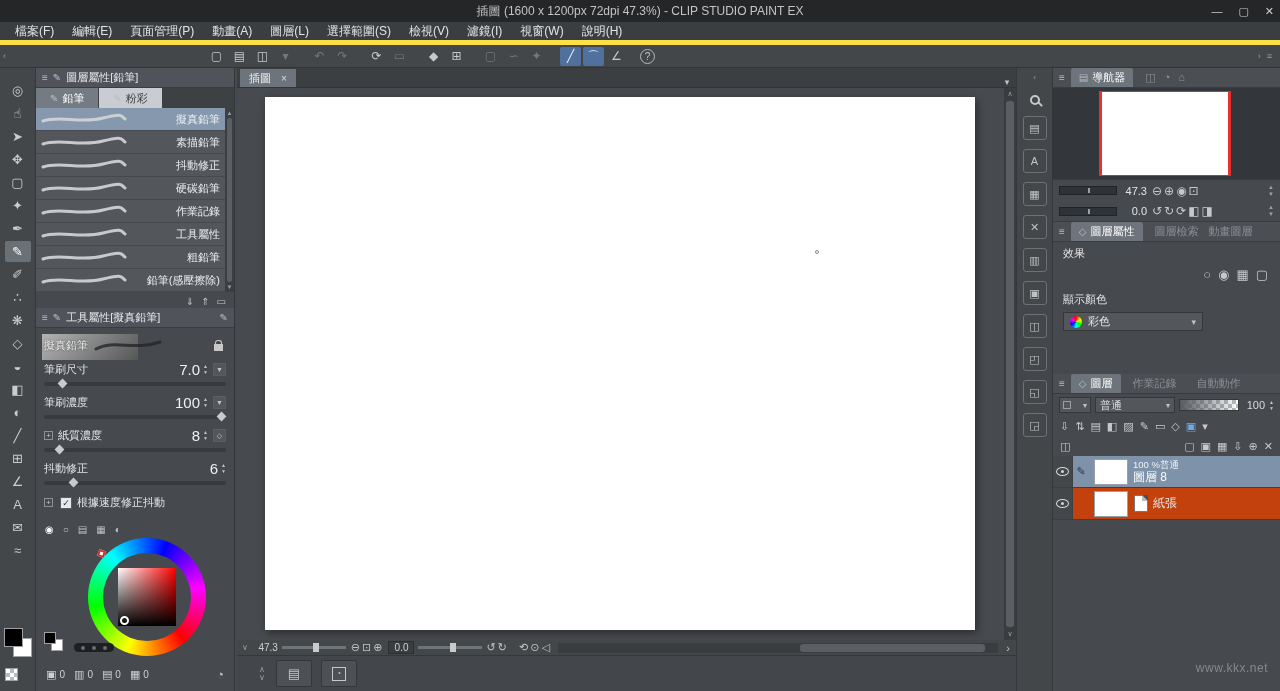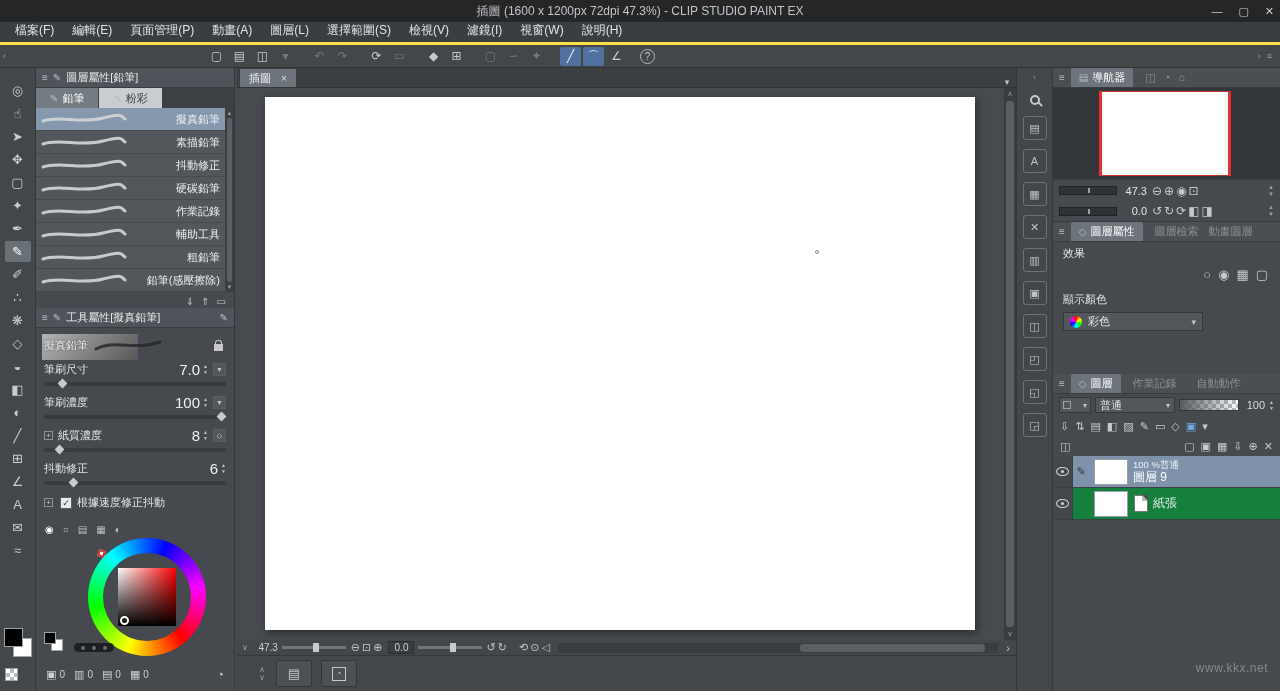--- a/index.html
+++ b/index.html
@@ -5,21 +5,21 @@
   *{margin:0;padding:0;box-sizing:border-box;user-select:none;cursor:default}
   html,body{background:#222;}
   .window{position:relative;width:1280px;height:691px;background:#46494d;
     font-family:"Liberation Sans","DejaVu Sans",sans-serif;color:#d9dadc;font-size:12px;overflow:hidden}
 
   
   .titlebar{position:absolute;top:0;left:0;right:0;height:22px;background:#252628;
     display:flex;align-items:center;justify-content:center;font-size:12px;color:#c2c4c6}
   .wbtns{position:absolute;right:6px;top:0;height:22px;display:flex;align-items:center;gap:16px;font-size:11px;color:#cfcfcf}
   .menubar{position:absolute;top:22px;left:0;right:0;height:23px;background:#3b3e41;
-    display:flex;align-items:flex-end;padding:0 6px;border-bottom:3px solid #fde047}
+    display:flex;align-items:center;padding:0 6px;border-bottom:5px solid #fde047}
   .menu-item{padding:3px 9px;color:#e2e3e5}
   .toolbar{position:absolute;top:45px;left:0;right:0;height:23px;background:#44474a;
     border-bottom:1px solid #323538;display:flex;align-items:center}
   .tb-chev{font-size:9px;color:#9a9ea2;padding:0 3px}
   .tb-spacer{width:196px}
   .tbicons{display:flex;align-items:center}
   .tbi{width:21px;height:19px;display:flex;align-items:center;justify-content:center;
     font-size:12px;color:#c6c9cc;margin:0 1px;border-radius:2px}
   .tbi.dim{color:#74787c}
   .tbi.on{background:#50719e;color:#eaf1fa}
@@ -179,21 +179,21 @@
   .bmchip .sq{width:8px;height:8px;border:1px solid #9aa0a5;display:block}
   .bmdd{width:80px;height:16px;background:#53575c;border:1px solid #35383b;display:flex;
     align-items:center;padding:0 4px;font-size:11px;gap:2px}
   .bmdd .arrow{margin-left:auto;font-size:8px;color:#c0c3c6}
   .opbar{flex:1;height:12px;border:1px solid #35383b;position:relative;overflow:hidden}
   .opbar::after{content:"";position:absolute;inset:0;background:linear-gradient(to right,#575b60,rgba(255,255,255,0))}
   .opval{font-size:11px;min-width:22px;text-align:right}
   .cmdrow{height:20px;display:flex;align-items:center;gap:6px;padding:0 7px;font-size:11px;color:#c6c9cc}
   .cmdrow .blue{color:#6fa8e8}
   .cmdrow .push{margin-left:auto}
-  .lrow{display:flex;align-items:center;height:32px;border-bottom:1px solid #3d4043;background:#15803d}
+  .lrow{display:flex;align-items:center;height:32px;border-bottom:1px solid #3d4043;background:#c2410c}
   .lrow.sel{background:#7e92a9}
   .lgutter{width:20px;align-self:stretch;background:#44474a;display:flex;align-items:center;
     justify-content:center;border-right:1px solid #3d4043}
   .eye{width:13px;height:9px;border:1px solid #d6d6d6;border-radius:50%;position:relative}
   .eye::after{content:"";position:absolute;left:4px;top:2px;width:3px;height:3px;border-radius:50%;background:#d6d6d6}
   .lpencil{width:16px;text-align:center;font-size:11px;color:#2f3a47}
   .lthumb{width:34px;height:26px;border:1px solid #9aa0a5;margin:0 5px;background:#fff;flex:0 0 auto}
   .linfo{display:flex;flex-direction:column;justify-content:center;line-height:1.2}
   .linfo .sub{font-size:9.5px;color:#eef2f6}
   .linfo .nm{font-size:12px;color:#fff}
@@ -338,21 +338,21 @@
           <div class="brow">
             <svg width="86" height="14" viewBox="0 0 86 14">
               <path d="M2 9 C 18 3, 40 12, 62 6 S 80 5, 84 7" fill="none" stroke="#d4d6d8" stroke-width="3" stroke-linecap="round" opacity="0.9"></path>
             </svg>
             <span class="bname">作業記錄</span>
           </div>
           <div class="brow">
             <svg width="86" height="14" viewBox="0 0 86 14">
               <path d="M2 9 C 18 3, 40 12, 62 6 S 80 5, 84 7" fill="none" stroke="#d4d6d8" stroke-width="3" stroke-linecap="round" opacity="0.9"></path>
             </svg>
-            <span class="bname">輔助工具</span>
+            <span class="bname">工具屬性</span>
           </div>
           <div class="brow">
             <svg width="86" height="14" viewBox="0 0 86 14">
               <path d="M2 9 C 18 3, 40 12, 62 6 S 80 5, 84 7" fill="none" stroke="#d4d6d8" stroke-width="3" stroke-linecap="round" opacity="0.9"></path>
             </svg>
             <span class="bname">粗鉛筆</span>
           </div>
           <div class="brow">
             <svg width="86" height="14" viewBox="0 0 86 14">
               <path d="M2 9 C 18 3, 40 12, 62 6 S 80 5, 84 7" fill="none" stroke="#d4d6d8" stroke-width="3" stroke-linecap="round" opacity="0.9"></path>
@@ -728,21 +728,21 @@
       </div>
 
     <div class="lrow sel">
       <span class="lgutter">
           <i class="eye"></i>
         </span>
       <span class="lpencil">✎</span>
       <span class="lthumb checker"></span>
       <span class="linfo">
         <span class="sub">100 %普通</span>
-        <span class="nm">圖層 9</span>
+        <span class="nm">圖層 8</span>
       </span>
     </div>
     <div class="lrow">
       <span class="lgutter">
           <i class="eye"></i>
         </span>
       <span class="lpencil"></span>
       <span class="lthumb"></span>
       <span class="pgicon"></span>
       <span class="lname">紙張</span>

